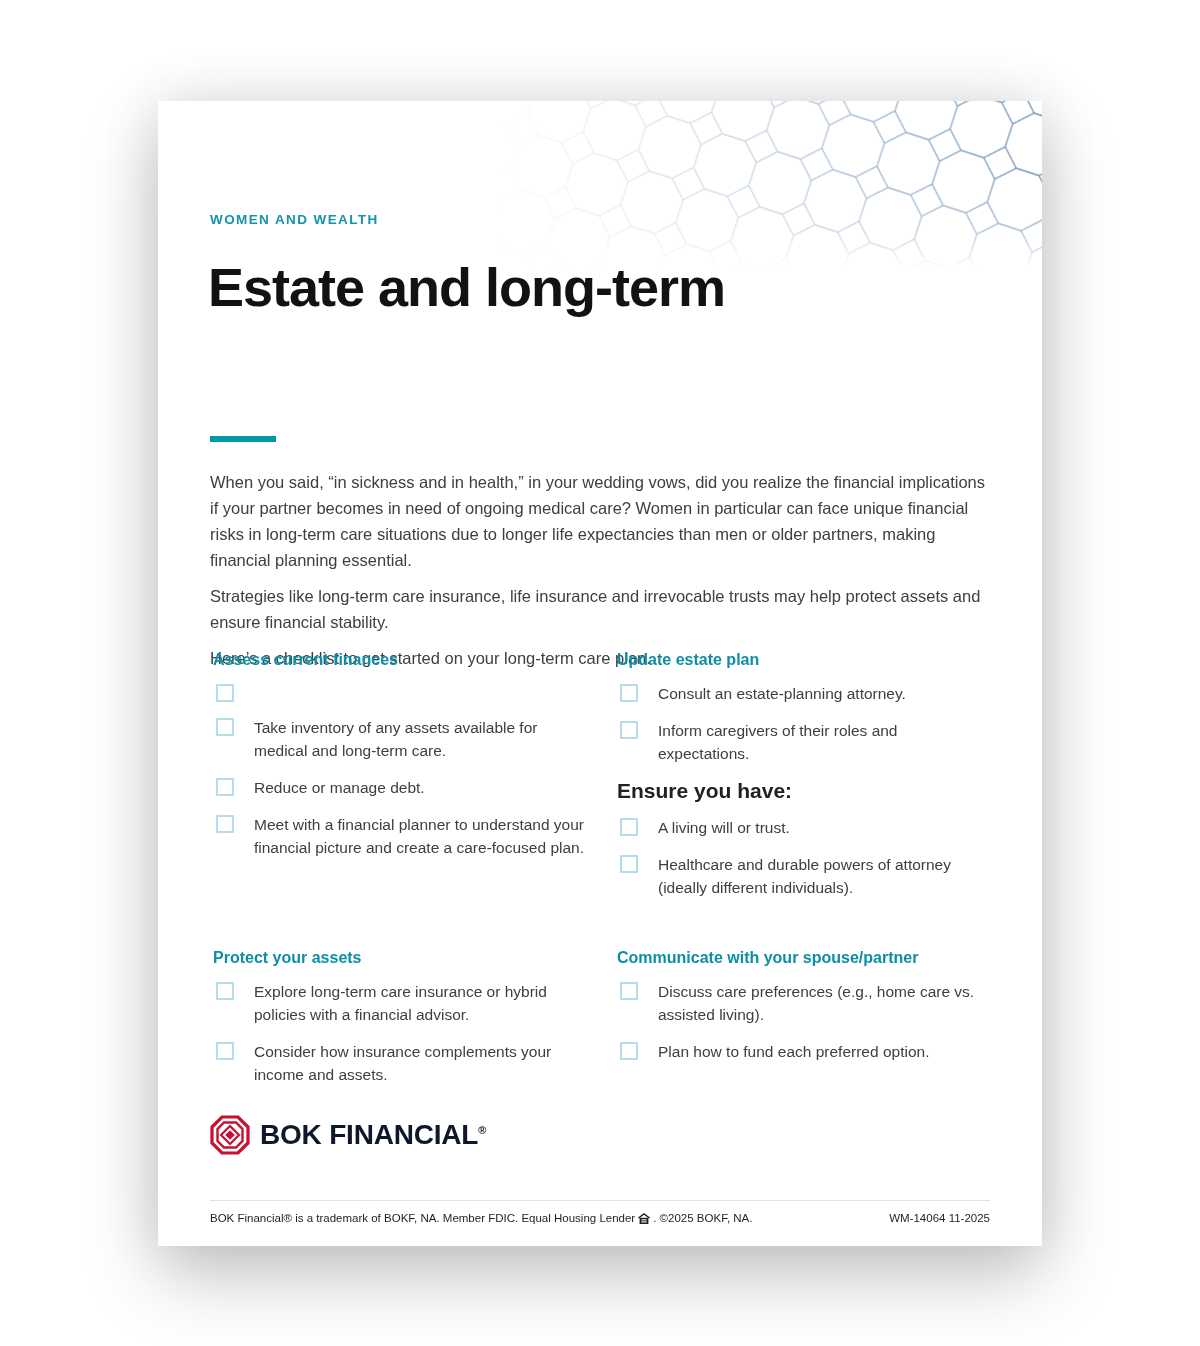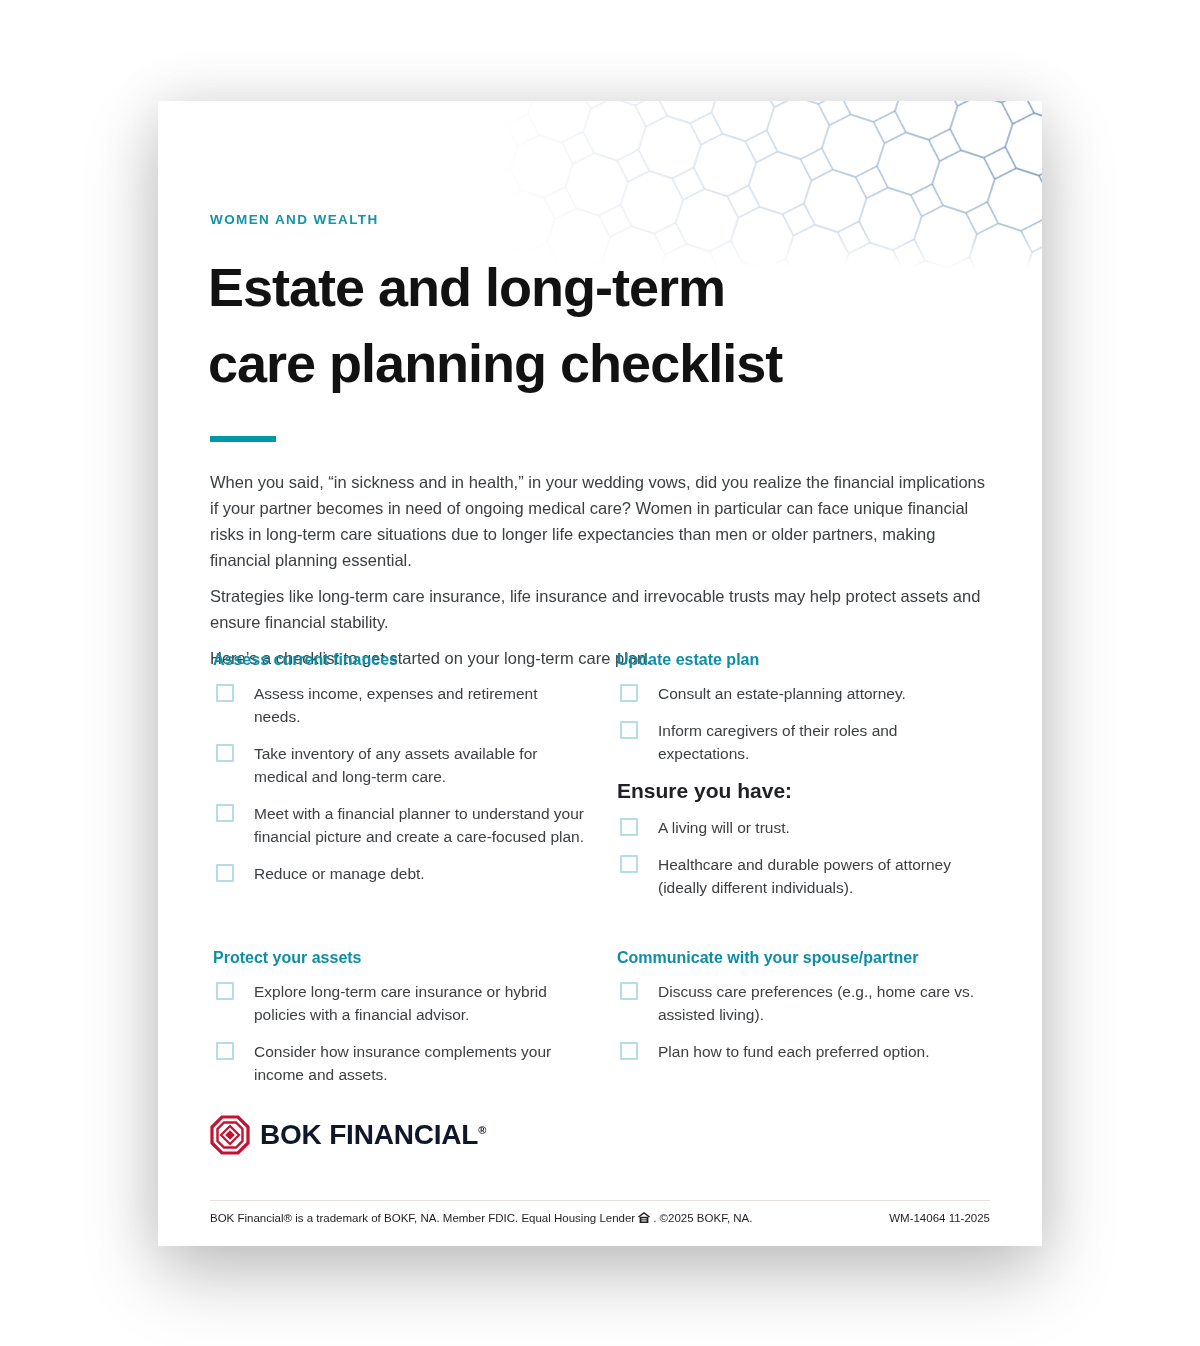--- a/index.html
+++ b/index.html
@@ -43,21 +43,21 @@
   .logo { position:absolute; left:52px; top:1014px; display:flex; align-items:center; }
   .logo svg { display:block; }
   .logo-text { margin-left:10px; font-size:28px; font-weight:700; color:#0f172a;
                letter-spacing:-0.2px; }
   .logo-text sup { font-size:11px; font-weight:700; vertical-align:super; }
 
   .footer { position:absolute; left:52px; right:52px; top:1099px;
             border-top:1px solid #e7e1d9; padding-top:11px;
             display:flex; justify-content:space-between; align-items:flex-start;
             font-size:11.5px; color:#1f1f1f; }
-  .footer .left { display:flex; align-items:flex-start; white-space:nowrap; }
+  .footer .left { display:flex; align-items:flex-end; white-space:nowrap; }
   .eh-icon { display:inline-block; margin:0 3px; }
 </style>
 </head>
 <body>
 
 <div class="stage">
   <div class="card">
 
     <div class="pattern-wrap">
       <svg width="545" height="168">
@@ -78,50 +78,48 @@
         </defs>
         <rect width="545" height="168" fill="url(#oct)"></rect>
         <rect width="545" height="168" fill="url(#fadeL)"></rect>
         <rect width="545" height="168" fill="url(#fadeB)"></rect>
       </svg>
     </div>
 
     <div class="eyebrow">WOMEN AND WEALTH</div>
 
     <h1 class="title"><span>Estate and long-term</span><br>
-      <span>care planning checklist</span>
     </h1>
 
     <div class="accent-bar"></div>
 
     <div class="intro">
       <p>When you said, “in sickness and in health,” in your wedding vows, did you realize the financial implications if your partner becomes in need of ongoing medical care? Women in particular can face unique financial risks in long-term care situations due to longer life expectancies than men or older partners, making financial planning essential.</p>
       <p>Strategies like long-term care insurance, life insurance and irrevocable trusts may help protect assets and ensure financial stability.</p>
       <p>Here’s a checklist to get started on your long-term care plan.</p>
     </div>
 
     <div class="grid">
 
       <div class="sec col1-row1">
         <h3>Assess current finances</h3>
         <div class="item">
           <span class="cb"></span>
-          <span class="item-text">Assess income, expenses and retirement needs.</span>
         </div>
         <div class="item">
           <span class="cb"></span>
           <span class="item-text">Take inventory of any assets available for medical and long-term care.</span>
         </div>
         <div class="item">
           <span class="cb"></span>
-          <span class="item-text">Meet with a financial planner to understand your financial picture and create a care-focused plan.</span>
+          <span class="item-text">Reduce or manage debt.</span>
         </div>
         <div class="item">
           <span class="cb"></span>
-          <span class="item-text">Reduce or manage debt.</span>
+          <span class="item-text">Meet with a financial planner to understand your financial picture and create a care-focused plan.</span>
         </div>
       </div>
 
       <div class="sec col2-row1">
         <h3>Update estate plan</h3>
         <div class="item">
           <span class="cb"></span>
           <span class="item-text">Consult an estate-planning attorney.</span>
         </div>
         <div class="item">

